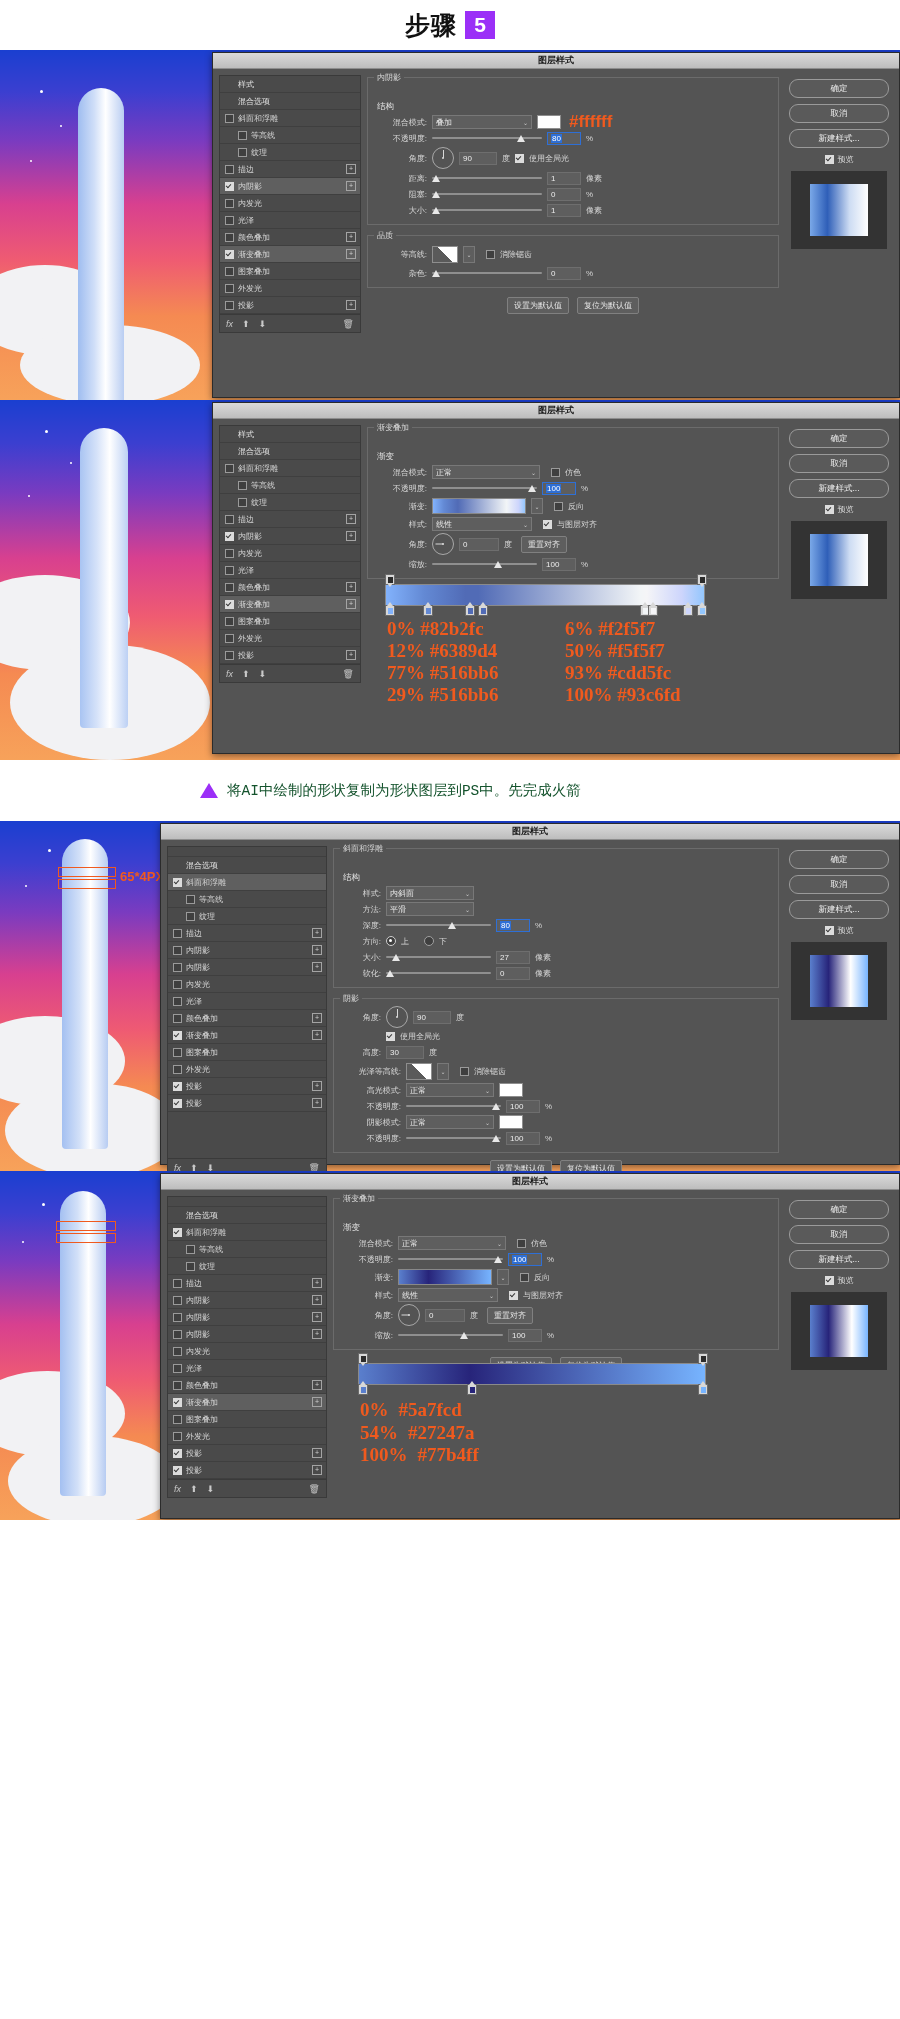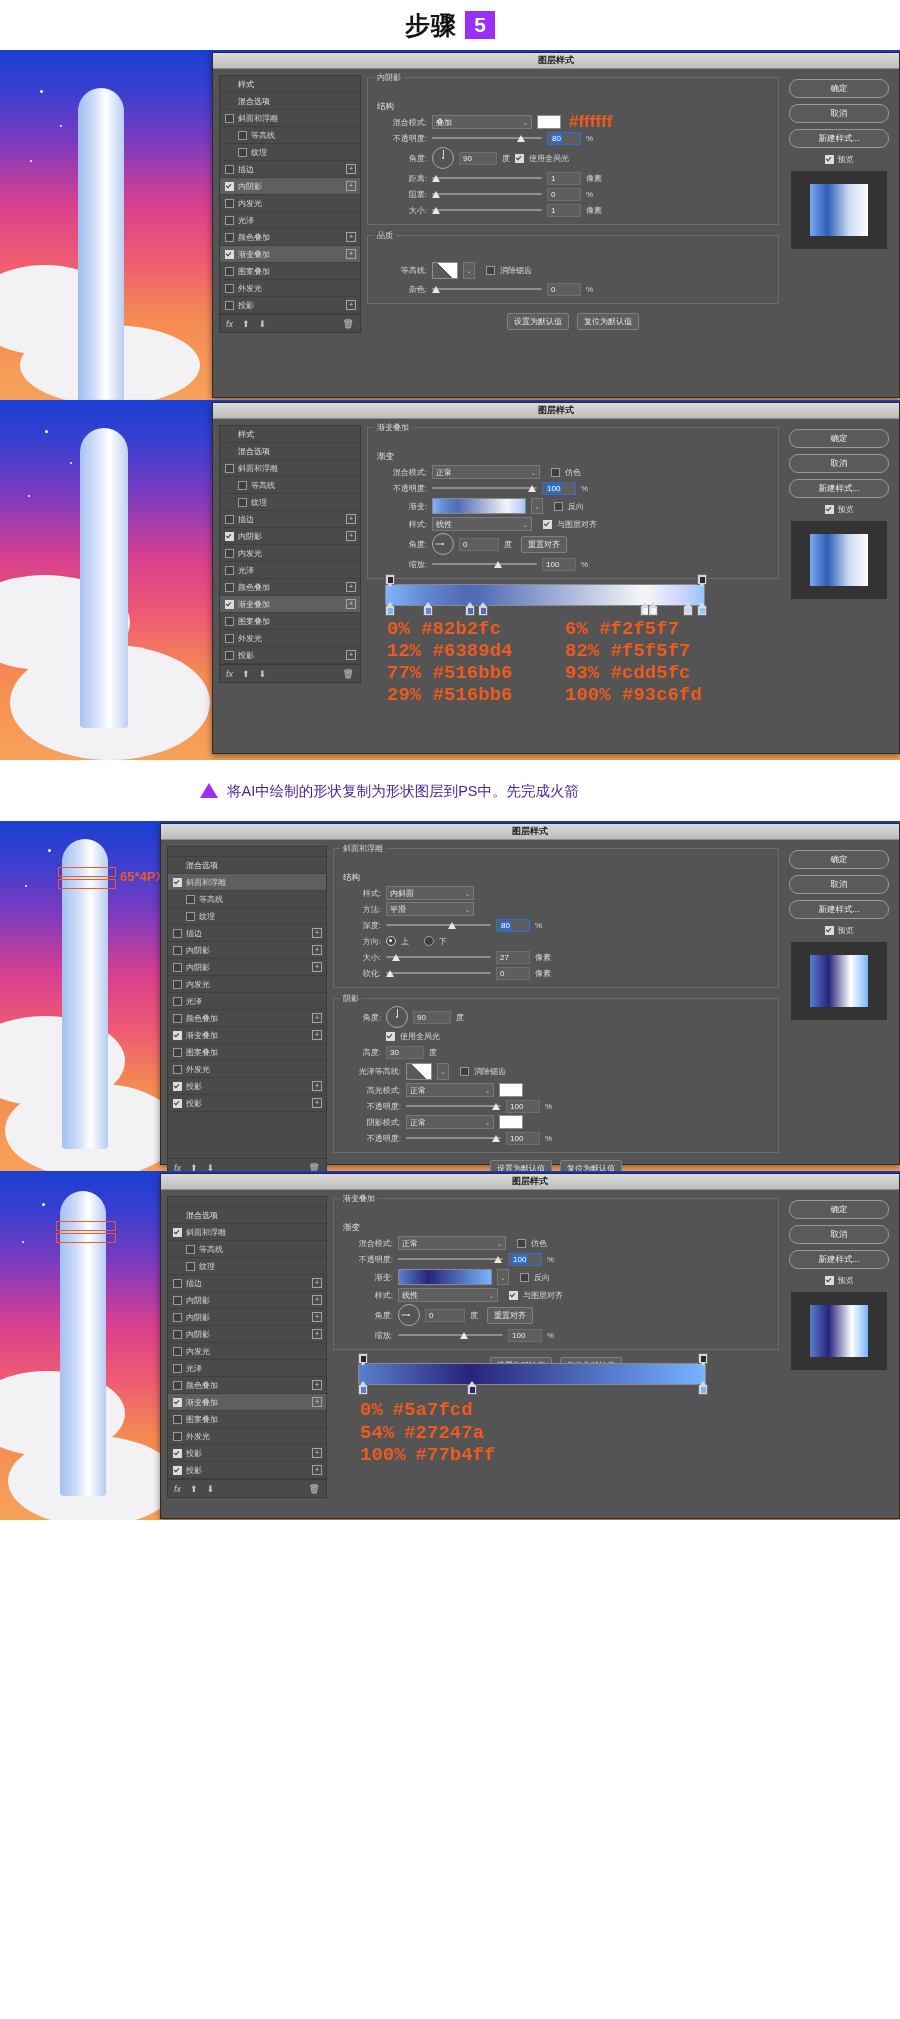--- a/index.html
+++ b/index.html
@@ -87,29 +87,29 @@
   .stop{position:absolute;width:8px;height:9px;background:#d8d8d8;border:1px solid #6a6a6a;}
   .stop.top{top:-10px;}
   .stop.top:after{content:"";position:absolute;left:1px;top:8px;width:0;height:0;border-left:3px solid transparent;
                   border-right:3px solid transparent;border-top:4px solid #d8d8d8;}
   .stop.bot{bottom:-10px;}
   .stop.bot:before{content:"";position:absolute;left:1px;top:-4px;width:0;height:0;border-left:3px solid transparent;
                   border-right:3px solid transparent;border-bottom:4px solid #d8d8d8;}
   .stop i{position:absolute;left:1.5px;top:1.5px;width:5px;height:6px;}
 
   
-  .hexlist{position:absolute;color:#f05a1e;font-weight:bold;font-family:Liberation Mono, monospace;}
+  .hexlist{position:absolute;color:#f05a1e;font-weight:bold;font-family:Liberation Serif, serif;}
   .hexrow{display:flex;gap:10px;line-height:1.16;}
 
   
   .caption{padding:20px 0 18px 0;display:flex;justify-content:center;position:relative;}
   .cap-inner{width:500px;display:flex;gap:9px;position:relative;}
   .tri{width:0;height:0;border-left:9px solid transparent;border-right:9px solid transparent;
        border-bottom:15px solid #9b2ff7;margin-top:3px;flex:none;}
-  .cap-txt{font-size:14.5px;color:#4c1d95;line-height:1.62;font-family:Liberation Sans, sans-serif;}
+  .cap-txt{font-size:14.5px;color:#14532d;line-height:1.62;font-family:Liberation Mono, monospace;}
   .wm{position:absolute;left:110px;top:-4px;font-size:36px;font-weight:bold;color:rgba(120,150,200,.22);
       letter-spacing:2px;pointer-events:none;}
 
   .annot{position:absolute;color:#f05a1e;font-weight:bold;font-size:13px;}
   .mark-box{position:absolute;border:1.5px solid #f05a1e;}
 </style>
 </head>
 <body>
 
 <div class="page">
@@ -287,21 +287,21 @@
                 </span>
               <span class="num-box">
                   <span>1</span>
                 </span>
               <span>像素</span>
             </div>
           </div>
 
           <div class="grp">
             <div class="lg">品质</div>
-            <div class="row" style="height:22px;margin-top:16px;">
+            <div class="row" style="height:22px;">
               <span class="lbl" style="width:52px;">等高线:</span>
               <span class="contour"></span>
               <span class="sel-box" style="width:10px;padding:0;justify-content:center;height:15px;">
                   <span class="cv">⌄</span>
                 </span>
               <span class="cb" style="margin-left:6px;"></span>
               <span>消除锯齿</span>
             </div>
             <div class="row">
               <span class="lbl" style="width:52px;">杂色:</span>
@@ -564,21 +564,21 @@
       </div>
     </div>
 
     <div class="hexlist" style="left:387px;top:218px;font-size:19px;line-height:1.18;">
       <div class="hexrow">
           <span style="width:168px;display:inline-block;"><span>0%</span>&nbsp;<span>#82b2fc</span></span>
           <span><span>6%</span>&nbsp;<span>#f2f5f7</span></span>
         </div>
       <div class="hexrow">
           <span style="width:168px;display:inline-block;"><span>12%</span>&nbsp;<span>#6389d4</span></span>
-          <span><span>82%</span>&nbsp;<span>#f5f5f7</span></span>
+          <span><span>50%</span>&nbsp;<span>#f5f5f7</span></span>
         </div>
       <div class="hexrow">
           <span style="width:168px;display:inline-block;"><span>77%</span>&nbsp;<span>#516bb6</span></span>
           <span><span>93%</span>&nbsp;<span>#cdd5fc</span></span>
         </div>
       <div class="hexrow">
           <span style="width:168px;display:inline-block;"><span>29%</span>&nbsp;<span>#516bb6</span></span>
           <span><span>100%</span>&nbsp;<span>#93c6fd</span></span>
         </div>
     </div>

